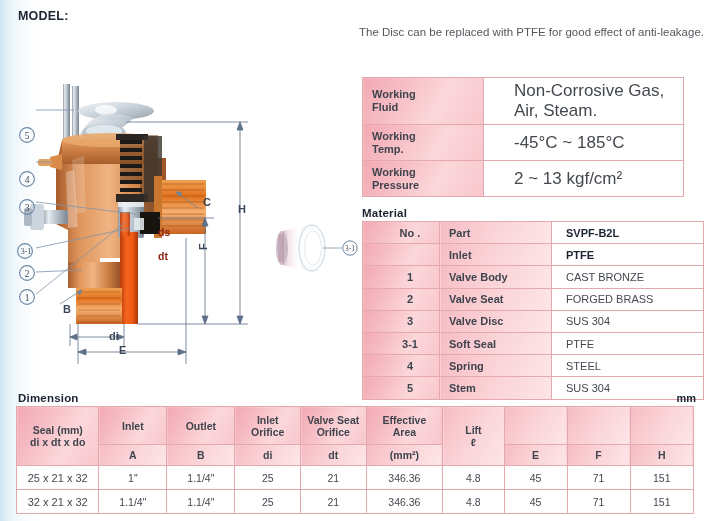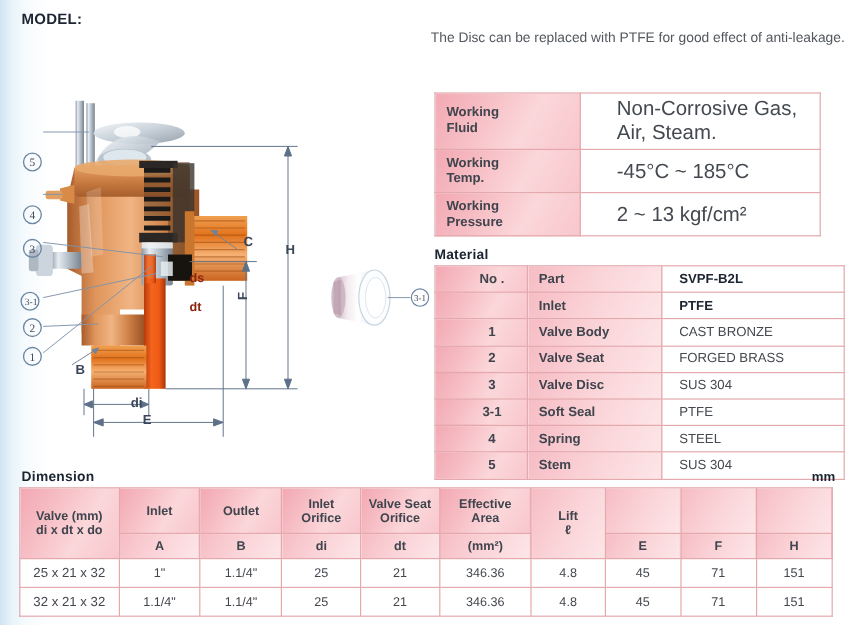--- a/index.html
+++ b/index.html
@@ -418,21 +418,21 @@
   </table>
 
   <div class="section-title" id="dim-title">Dimension</div>
   <div id="dim-unit">mm</div>
 
   <table class="tbl" id="dim-table">
     <tbody>
 
       <tr>
         <td class="pinkcell h1 col-size" rowspan="2">
-          <div>Valve (mm)</div>
+          <div>Seal (mm)</div>
           <div>di x dt x do</div>
         </td>
         <td class="pinkcell h1 col-ab">Inlet</td>
         <td class="pinkcell h1 col-ab">Outlet</td>
         <td class="pinkcell h1 col-or">
           <div>Inlet</div>
           <div>Orifice</div>
         </td>
         <td class="pinkcell h1 col-or">
           <div>Valve Seat</div>

